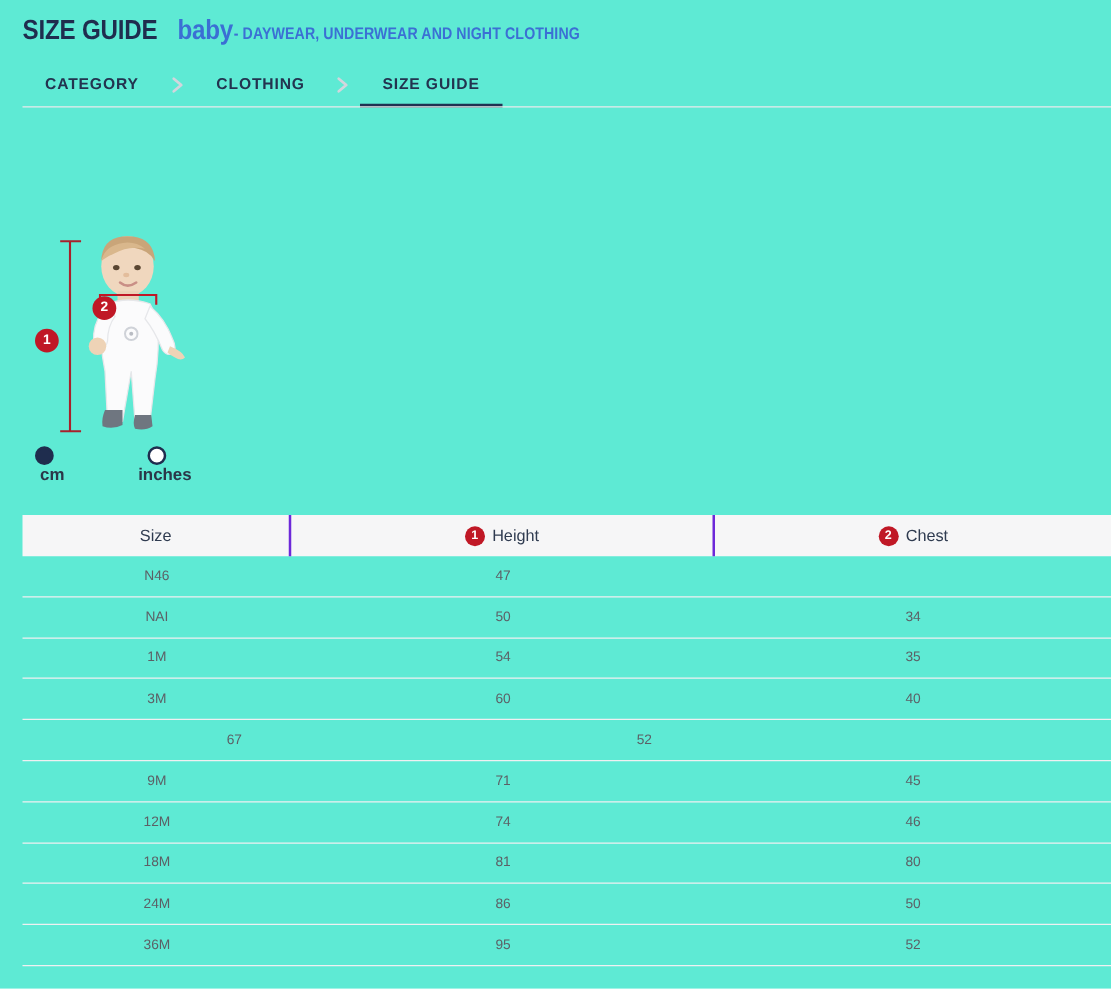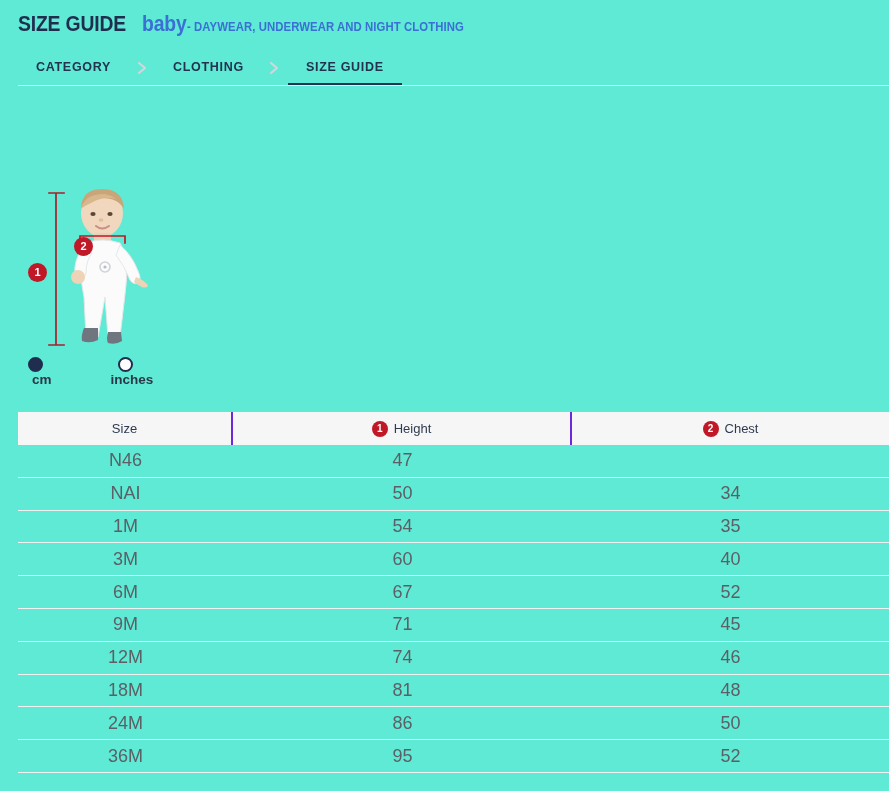--- a/index.html
+++ b/index.html
@@ -87,21 +87,21 @@
 
   
   .table { position: absolute; left: 18px; top: 412px; width: 871px; }
   .trow { display: flex; width: 100%; }
   .thead { background: #f6f6f7; height: 33px; }
   .thead .tcell { border-right: 2px solid #6d28d9; }
   .thead .tcell:last-child { border-right: none; }
   .tbody-row { height: 32.8px; border-bottom: 1px solid #f0f0f1; }
   .tcell {
     display: flex; align-items: center; justify-content: center;
-    font-size: 18px; color: #5c6066; height: 100%;
+    font-size: 11px; color: #5c6066; height: 100%;
   }
   .thead .tcell { color: #2f3b50; font-size: 13px; }
   .col-size { width: 215px; }
   .col-height { width: 339px; }
   .col-chest { width: 317px; }
   .hbadge {
     display: inline-flex; align-items: center; justify-content: center;
     width: 16px; height: 16px; border-radius: 50%;
     background: #c01826; color: #fff;
     font-size: 10px; font-weight: 700; margin-right: 6px; line-height: 1;
@@ -219,38 +219,37 @@
       <div class="tcell col-size">1M</div>
       <div class="tcell col-height">54</div>
       <div class="tcell col-chest">35</div>
     </div>
     <div class="trow tbody-row">
       <div class="tcell col-size">3M</div>
       <div class="tcell col-height">60</div>
       <div class="tcell col-chest">40</div>
     </div>
     <div class="trow tbody-row">
-      <div class="tcell col-size">6M</div>
       <div class="tcell col-height">67</div>
       <div class="tcell col-chest">52</div>
     </div>
     <div class="trow tbody-row">
       <div class="tcell col-size">9M</div>
       <div class="tcell col-height">71</div>
       <div class="tcell col-chest">45</div>
     </div>
     <div class="trow tbody-row">
       <div class="tcell col-size">12M</div>
       <div class="tcell col-height">74</div>
       <div class="tcell col-chest">46</div>
     </div>
     <div class="trow tbody-row">
       <div class="tcell col-size">18M</div>
       <div class="tcell col-height">81</div>
-      <div class="tcell col-chest">48</div>
+      <div class="tcell col-chest">80</div>
     </div>
     <div class="trow tbody-row">
       <div class="tcell col-size">24M</div>
       <div class="tcell col-height">86</div>
       <div class="tcell col-chest">50</div>
     </div>
     <div class="trow tbody-row">
       <div class="tcell col-size">36M</div>
       <div class="tcell col-height">95</div>
       <div class="tcell col-chest">52</div>

